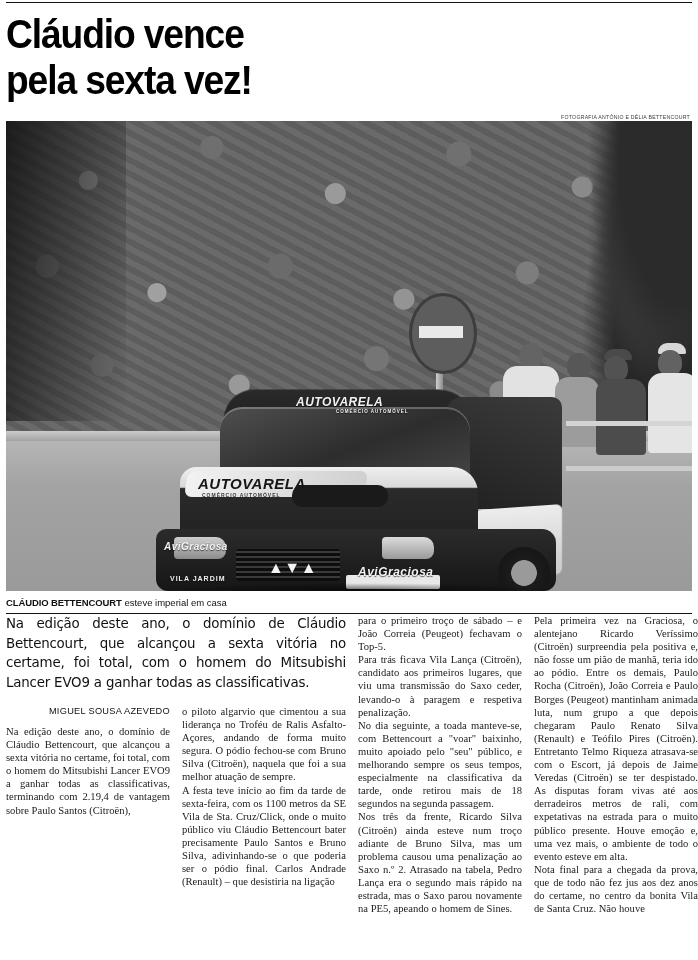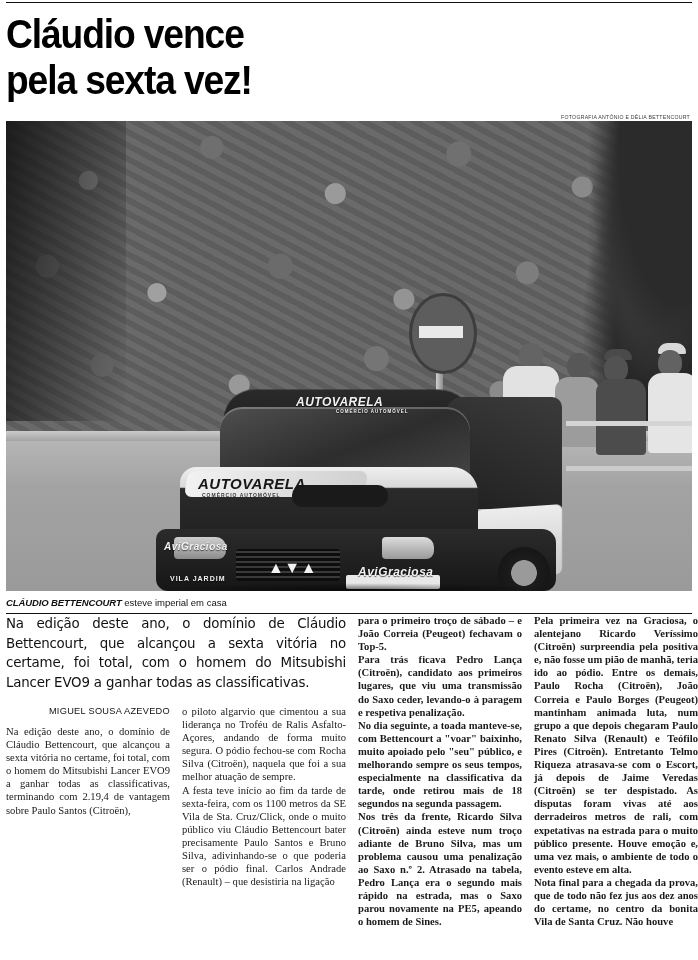--- a/index.html
+++ b/index.html
@@ -323,21 +323,20 @@
   
   .caption {
     margin-top: 6px;
     font-size: 9.5px;
     line-height: 12px;
     color: #111;
   }
   .caption .who {
     font-weight: bold;
     letter-spacing: -0.1px;
-    font-style: italic;
   }
   .caption .what {
     font-weight: 400;
   }
   .rule-caption {
     border-bottom: 1px solid #111;
     margin-top: 4px;
   }
 
   
@@ -376,21 +375,20 @@
     font-size: 10.6px;
     line-height: 13.1px;
     text-align: justify;
     color: #1a1a1a;
   }
   .body p { margin: 0; }
   .right-cols {
     display: flex;
     gap: 12px;
     flex: 1;
-    font-weight: bold;
   }
   .rcol { width: 164px; }
   .spacer-top { height: 0; }
 </style>
 </head>
 <body>
 
 <div class="page">
 
   <div class="rule-top"></div>
@@ -478,32 +476,32 @@
       <div class="cols2">
         <div class="col">
           <div class="byline">MIGUEL SOUSA AZEVEDO</div>
           <div class="body">
             <p>Na edição deste ano, o domínio de Cláudio Bettencourt, que alcançou a sexta vitória no certame, foi total, com o homem do Mitsubishi Lancer EVO9 a ganhar todas as classificativas, terminando com 2.19,4 de vantagem sobre Paulo Santos (Citroën),</p>
           </div>
         </div>
         <div class="col">
           <div class="spacer-top"></div>
           <div class="body">
-            <p>o piloto algarvio que cimentou a sua liderança no Troféu de Ralis Asfalto-Açores, andando de forma muito segura. O pódio fechou-se com Rocha Silva (Citroën), naquela que foi a sua melhor atuação de sempre.</p>
+            <p>o piloto algarvio que cimentou a sua liderança no Troféu de Ralis Asfalto-Açores, andando de forma muito segura. O pódio fechou-se com Bruno Silva (Citroën), naquela que foi a sua melhor atuação de sempre.</p>
             <p>A festa teve início ao fim da tarde de sexta-feira, com os 1100 metros da SE Vila de Sta. Cruz/Click, onde o muito público viu Cláudio Bettencourt bater precisamente Paulo Santos e Bruno Silva, adivinhando-se o que poderia ser o pódio final. Carlos Andrade (Renault) – que desistiria na ligação</p>
           </div>
         </div>
       </div>
     </div>
 
     <div class="right-cols">
       <div class="rcol">
         <div class="body">
           <p>para o primeiro troço de sábado – e João Correia (Peugeot) fechavam o Top-5.</p>
-          <p>Para trás ficava Pedro Lança (Citroën), candidato aos primeiros lugares, que viu uma transmissão do Saxo ceder, levando-o à paragem e respetiva penalização.</p>
+          <p>Para trás ficava Vila Lança (Citroën), candidato aos primeiros lugares, que viu uma transmissão do Saxo ceder, levando-o à paragem e respetiva penalização.</p>
           <p>No dia seguinte, a toada manteve-se, com Bettencourt a "voar" baixinho, muito apoiado pelo "seu" público, e melhorando sempre os seus tempos, especialmente na classificativa da tarde, onde retirou mais de 18 segundos na segunda passagem.</p>
           <p>Nos três da frente, Ricardo Silva (Citroën) ainda esteve num troço adiante de Bruno Silva, mas um problema causou uma penalização ao Saxo n.º 2. Atrasado na tabela, Pedro Lança era o segundo mais rápido na estrada, mas o Saxo parou novamente na PE5, apeando o homem de Sines.</p>
         </div>
       </div>
       <div class="rcol">
         <div class="body">
           <p>Pela primeira vez na Graciosa, o alentejano Ricardo Veríssimo (Citroën) surpreendia pela positiva e, não fosse um pião de manhã, teria ido ao pódio. Entre os demais, Paulo Rocha (Citroën), João Correia e Paulo Borges (Peugeot) mantinham animada luta, num grupo a que depois chegaram Paulo Renato Silva (Renault) e Teófilo Pires (Citroën). Entretanto Telmo Riqueza atrasava-se com o Escort, já depois de Jaime Veredas (Citroën) se ter despistado. As disputas foram vivas até aos derradeiros metros de rali, com expetativas na estrada para o muito público presente. Houve emoção e, uma vez mais, o ambiente de todo o evento esteve em alta.</p>
           <p>Nota final para a chegada da prova, que de todo não fez jus aos dez anos do certame, no centro da bonita Vila de Santa Cruz. Não houve</p>
         </div>
       </div>

